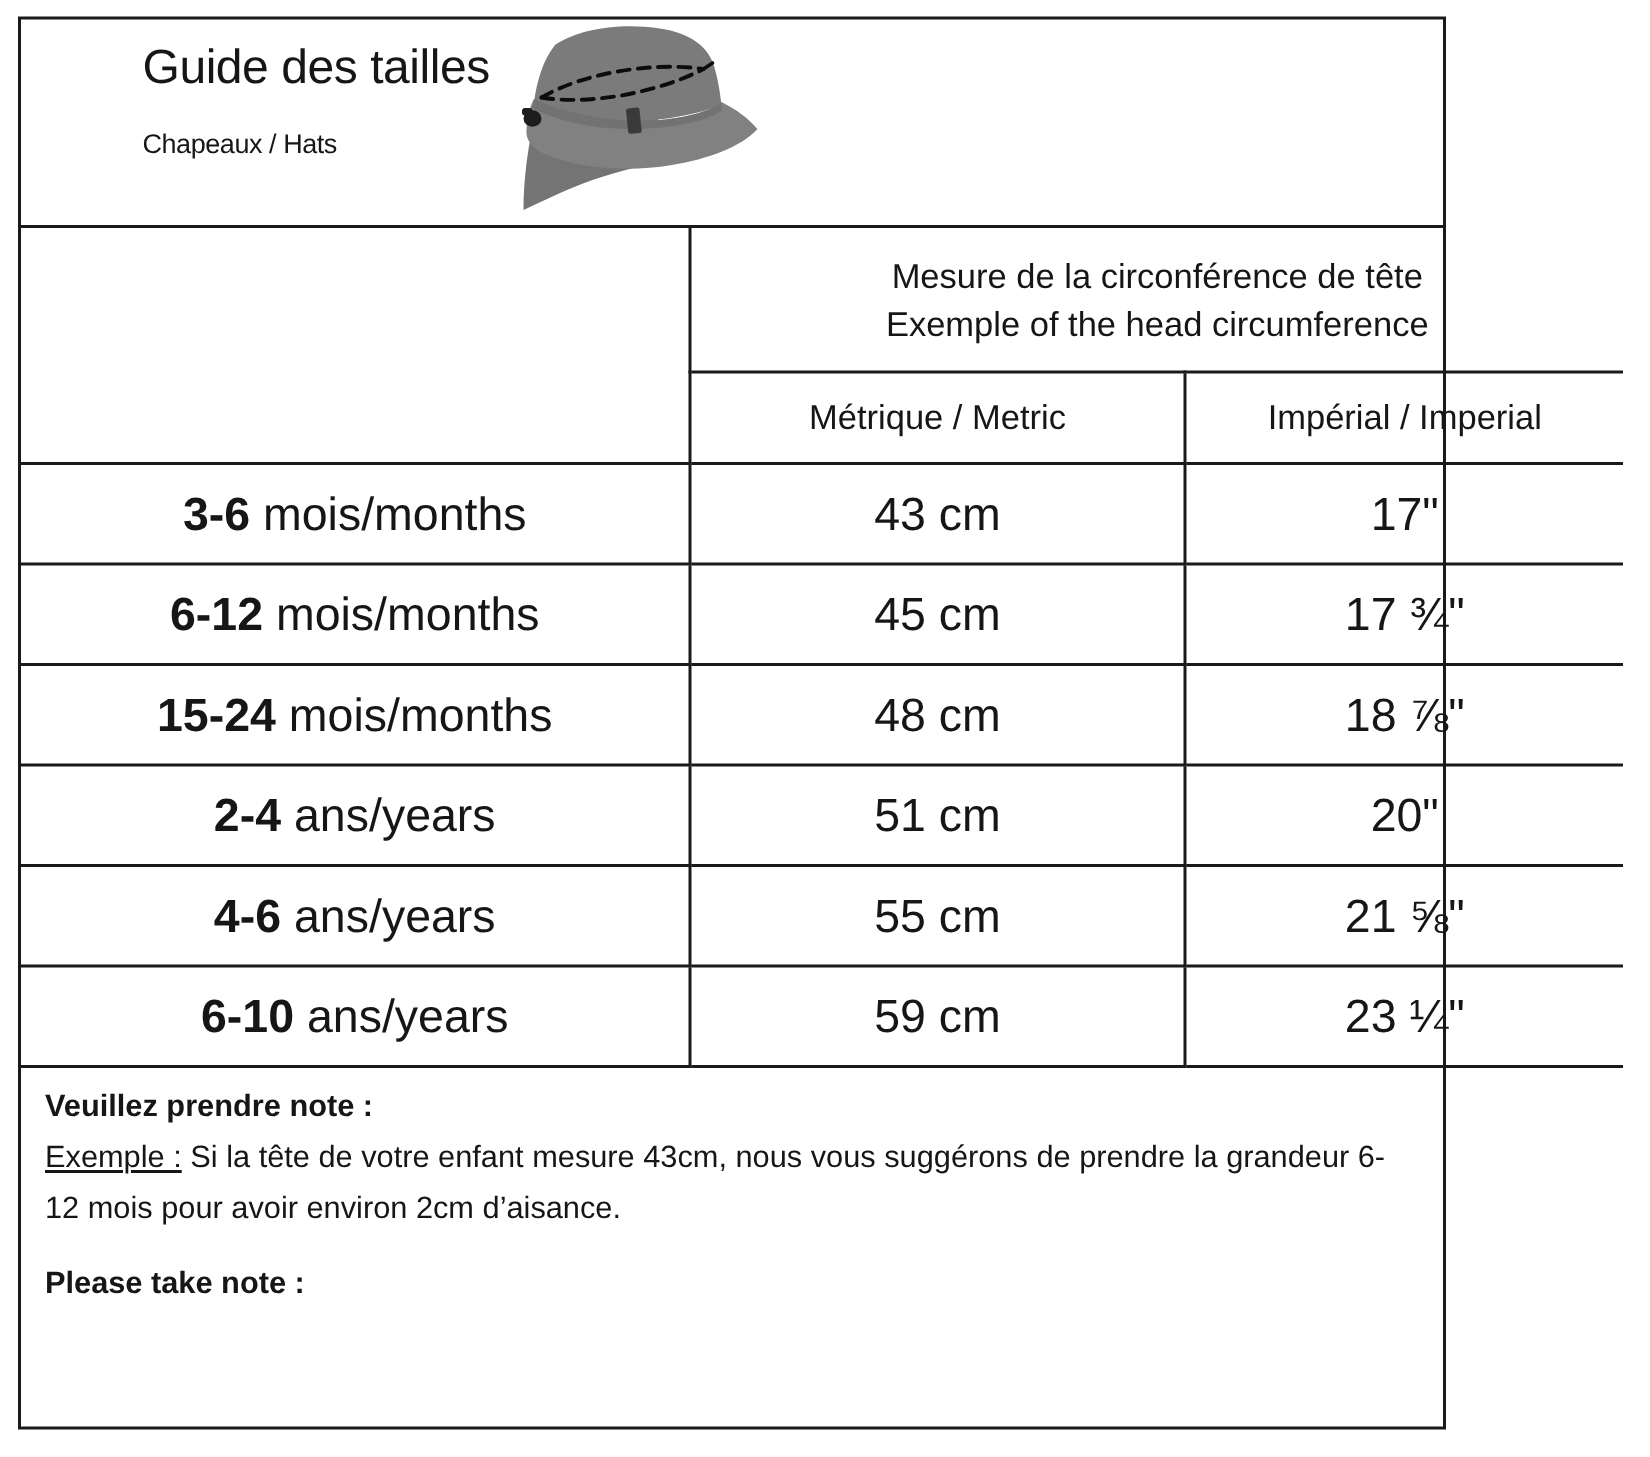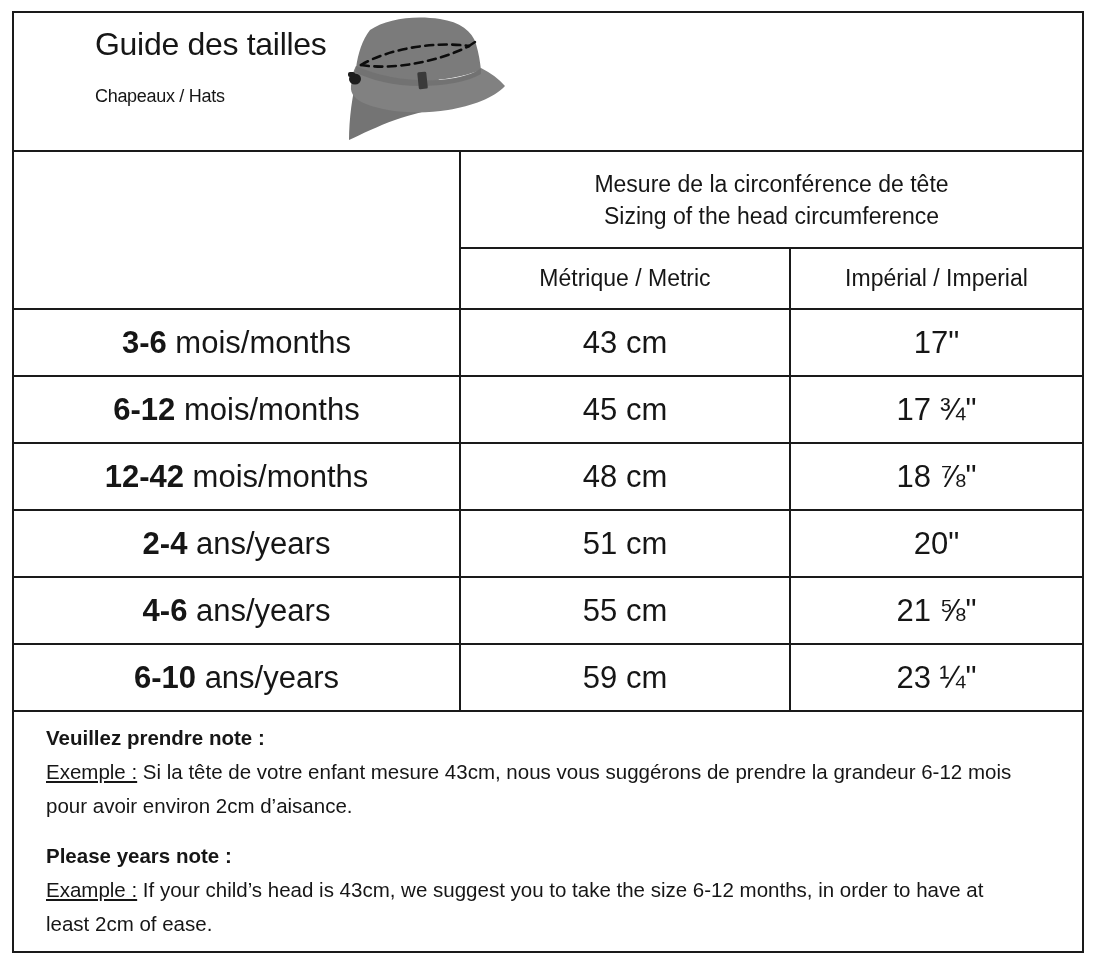--- a/index.html
+++ b/index.html
@@ -13,21 +13,21 @@
     --hat-dark:#1d1d1d;
   }
   *{box-sizing:border-box;}
   html,body{margin:0;padding:0;}
   body{
     width:1100px;height:971px;position:relative;overflow:hidden;
     background:var(--page-bg);color:var(--text);
     font-family:"Liberation Sans","DejaVu Sans",sans-serif;
   }
   .doc{
-    position:absolute;left:12px;top:11px;width:1072px;height:942px;
+    position:absolute;left:12px;top:11px;width:952px;height:942px;
     border:2px solid var(--line);background:#fff;
   }
   
   .doc-header{
     position:relative;height:139px;border-bottom:2px solid var(--line);
   }
   .titles{padding:10px 0 0 81px;letter-spacing:-0.3px;}
   .title{font-size:32px;line-height:43px;}
   .subtitle{font-size:18px;line-height:22px;margin-top:19px;}
   .hat{position:absolute;left:334px;top:3px;width:160px;height:126px;}
@@ -44,21 +44,21 @@
   .size-table tr>*:last-child{border-right:none;}
   .size-table thead tr:first-child>*{border-top:none;}
   .size-table thead tr:first-child{height:96px;}
   .size-table thead tr:last-child{height:61px;}
   .size-table tbody tr{height:67px;}
   .span-head{font-size:23px;line-height:32px;border-radius:19px;}
   .col-head{font-size:23px;}
   .size-table tbody td{font-size:31px;}
   .size-cell b{font-weight:bold;}
   
-  .notes{padding:9px 16px 0 32px;font-size:20.5px;line-height:34px;}
+  .notes{padding:9px 16px 0 16px;font-size:20.5px;line-height:34px;}
   .notes p{margin:0;max-width:985px;}
   .note-head{font-weight:bold;}
   .note-body{margin-bottom:16px !important;}
   .ul{text-decoration:underline;}
 </style>
 </head>
 <body>
 
 <div class="doc">
 
@@ -85,21 +85,21 @@
     <colgroup>
         <col class="c1">
         <col class="c2">
         <col class="c3">
       </colgroup>
     <thead>
       <tr>
         <td rowspan="2"></td>
         <th colspan="2" class="span-head">
           <div>Mesure de la circonférence de tête</div>
-          <div>Sizing of the head circumference</div>
+          <div>Exemple of the head circumference</div>
         </th>
       </tr>
       <tr>
         <th class="col-head">Métrique / Metric</th>
         <th class="col-head">Impérial / Imperial</th>
       </tr>
     </thead>
     <tbody>
     <tr>
       <td class="size-cell"><b>3-6</b><span> mois/months</span></td>
@@ -107,21 +107,21 @@
       <td>17"</td>
     </tr>
 
     <tr>
       <td class="size-cell"><b>6-12</b><span> mois/months</span></td>
       <td>45 cm</td>
       <td>17 ¾"</td>
     </tr>
 
     <tr>
-      <td class="size-cell"><b>12-42</b><span> mois/months</span></td>
+      <td class="size-cell"><b>15-24</b><span> mois/months</span></td>
       <td>48 cm</td>
       <td>18 ⅞"</td>
     </tr>
 
     <tr>
       <td class="size-cell"><b>2-4</b><span> ans/years</span></td>
       <td>51 cm</td>
       <td>20"</td>
     </tr>
 
@@ -135,17 +135,16 @@
       <td class="size-cell"><b>6-10</b><span> ans/years</span></td>
       <td>59 cm</td>
       <td>23 ¼"</td>
     </tr>
   </tbody>
   </table>
 
   <footer class="notes">
     <p class="note-head">Veuillez prendre note :</p>
     <p class="note-body"><span class="ul">Exemple :</span><span> Si la tête de votre enfant mesure 43cm, nous vous suggérons de prendre la grandeur 6-12 mois pour avoir environ 2cm d’aisance.</span></p>
-    <p class="note-head">Please years note :</p>
-    <p class="note-body"><span class="ul">Example :</span><span> If your child’s head is 43cm, we suggest you to take the size 6-12 months, in order to have at least 2cm of ease.</span></p>
+    <p class="note-head">Please take note :</p>
   </footer>
 
 </div>
 
 </body></html>

